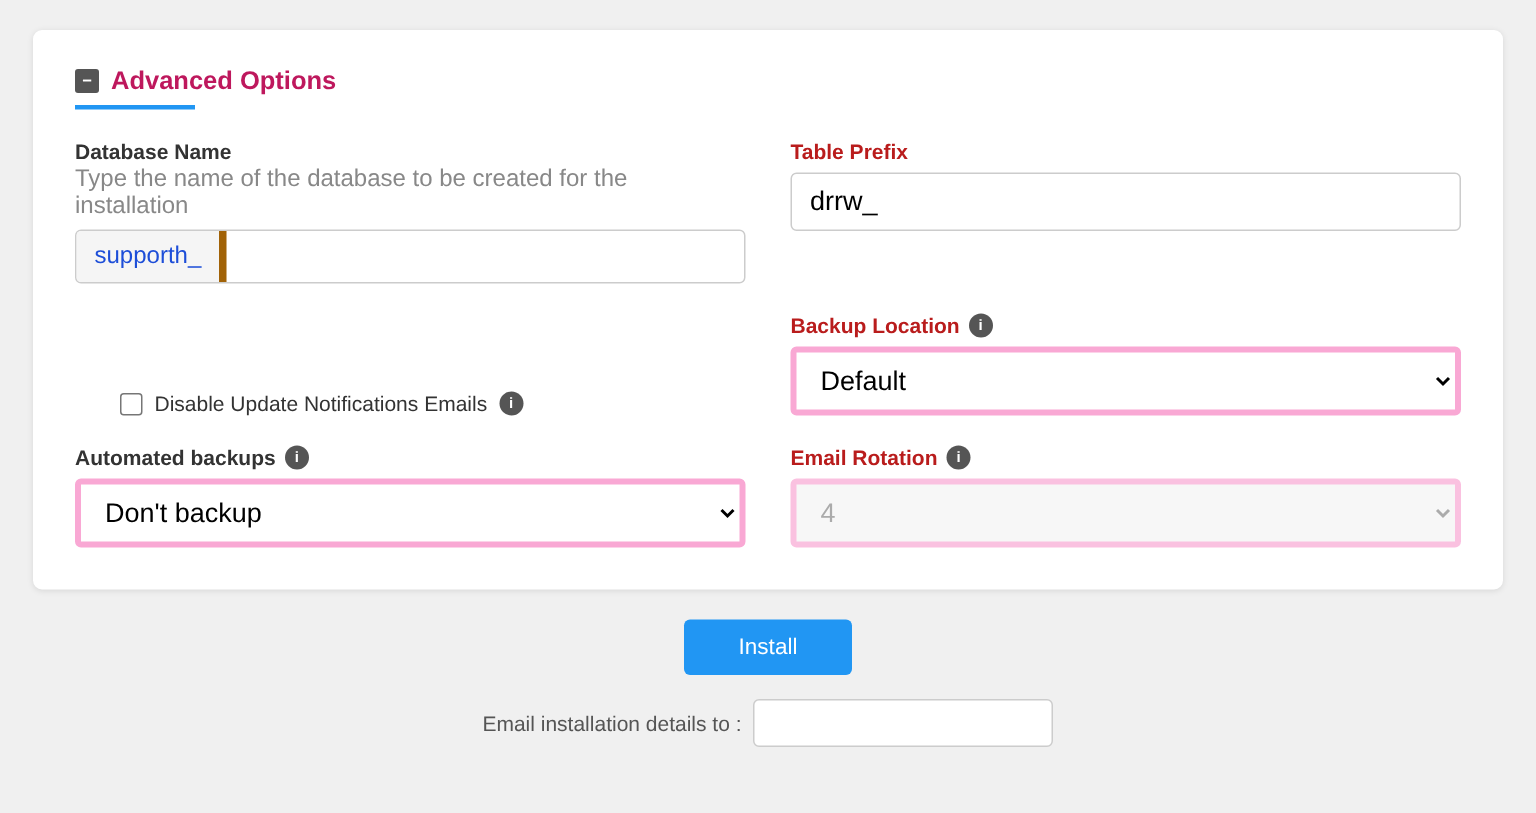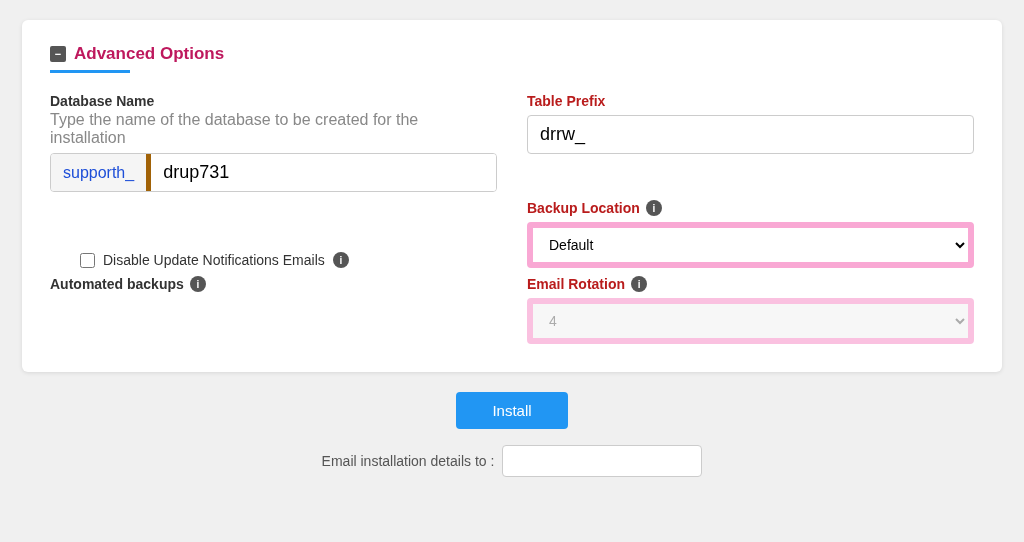--- a/index.html
+++ b/index.html
@@ -55,21 +55,21 @@
       width: 80px;
       height: 3px;
       background: #2196f3;
       margin-bottom: 20px;
       margin-top: 6px;
     }
 
     .form-grid {
       display: grid;
       grid-template-columns: 1fr 1fr;
-      gap: 8px 30px;
+      gap: 20px 30px;
     }
 
     .form-group {
       display: flex;
       flex-direction: column;
       gap: 6px;
     }
 
     .form-label {
       font-size: 14px;
@@ -144,24 +144,24 @@
       background: #555;
       color: #fff;
       border-radius: 50%;
       font-size: 10px;
       font-weight: bold;
       cursor: pointer;
       flex-shrink: 0;
     }
 
     .select-field {
-      border: 6px solid #f9a8d4;
+      border: 4px solid #f9a8d4;
       border-radius: 4px;
       padding: 8px 12px;
-      font-size: 14px;
+      font-size: 18px;
       width: 100%;
       outline: none;
       appearance: auto;
       background: #fff;
       cursor: pointer;
     }
 
     .select-field.disabled-select {
       background: #f5f5f5;
       color: #888;
@@ -227,21 +227,20 @@
   </div>
   <div class="section-underline"></div>
 
   <div class="form-grid">
 
     <div class="form-group">
       <label class="form-label">Database Name</label>
       <span class="form-hint">Type the name of the database to be created for the installation</span>
       <div class="input-group">
         <span class="input-prefix">supporth_</span>
-        <input class="input-field" type="text" value="drup731" style="">
       </div>
     </div>
 
     <div class="form-group">
       <label class="form-label form-label-blue">Table Prefix</label>
       <input class="input-field" type="text" value="drrw_" style="">
     </div>
 
     <div class="form-group form-row-spacer">
       <div class="checkbox-group">
@@ -260,20 +259,26 @@
         <option>Default</option>
         <option>Other</option>
       </select>
     </div>
 
     <div class="form-group">
       <div class="label-with-info">
         <label class="form-label">Automated backups</label>
         <span class="info-icon">i</span>
       </div>
+      <select class="select-field">
+        <option>Don't backup</option>
+        <option>Daily</option>
+        <option>Weekly</option>
+        <option>Monthly</option>
+      </select>
     </div>
 
     <div class="form-group">
       <div class="label-with-info">
         <label class="form-label form-label-blue">Email Rotation</label>
         <span class="info-icon">i</span>
       </div>
       <select class="select-field disabled-select" disabled="">
         <option>4</option>
       </select>

